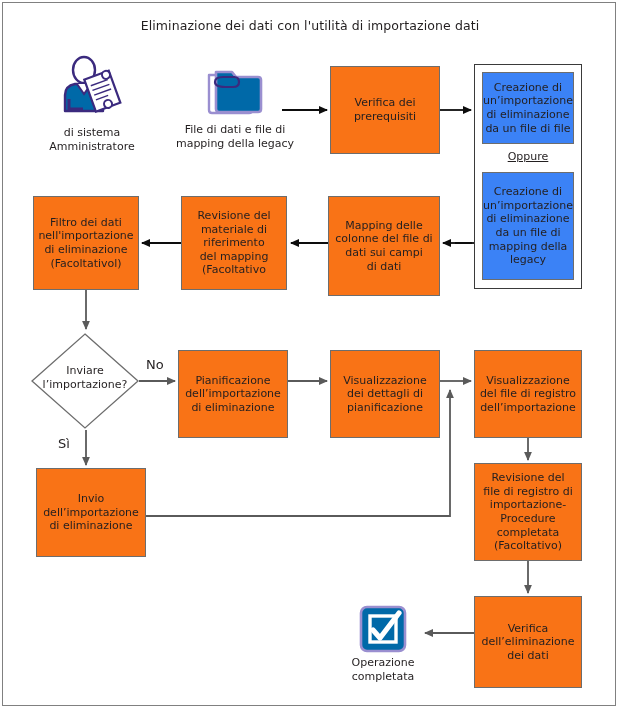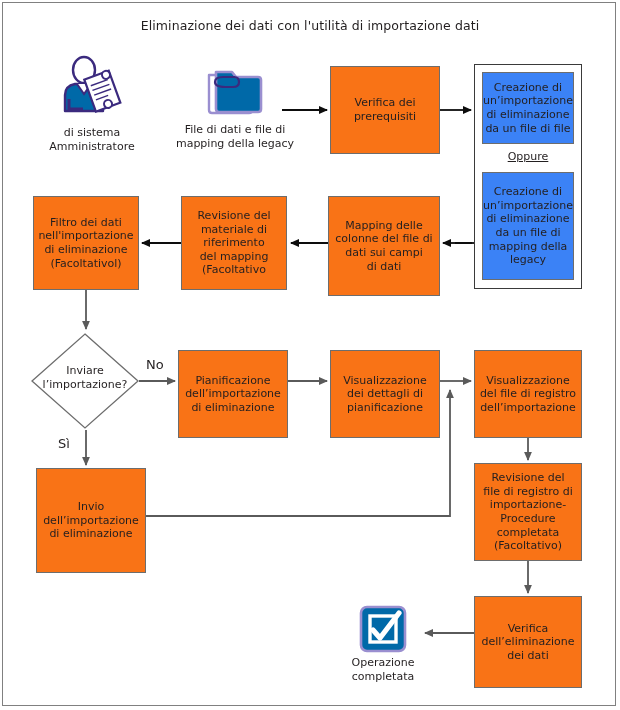--- a/index.html
+++ b/index.html
@@ -263,21 +263,21 @@
   </div>
 
   <div class="node" style="left:474px; top:350px; width:108px; height:88px;">
     <div>
       <div>Visualizzazione</div>
       <div>del file di registro</div>
       <div>dell’importazione</div>
     </div>
   </div>
 
-  <div class="node" style="left:36px; top:468px; width:110px; height:105px;">
+  <div class="node" style="left:36px; top:468px; width:110px; height:89px;">
     <div>
       <div>Invio</div>
       <div>dell’importazione</div>
       <div>di eliminazione</div>
     </div>
   </div>
 
   <div class="node" style="left:474px; top:463px; width:108px; height:98px;">
     <div>
       <div>Revisione del</div>

